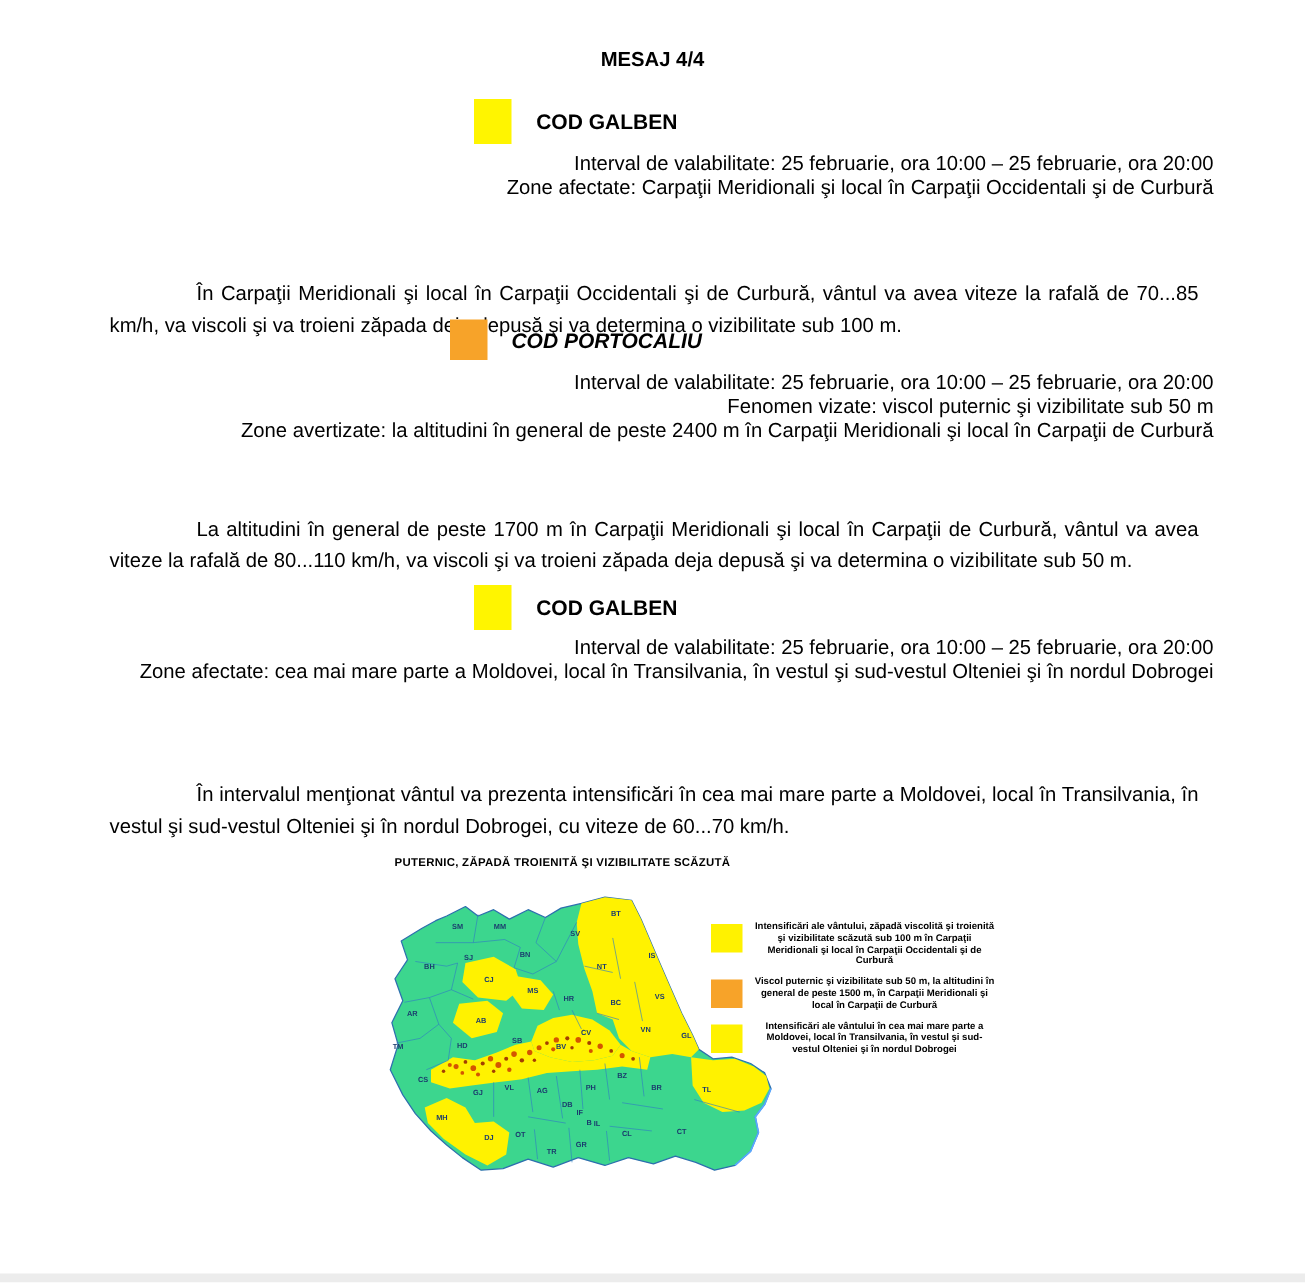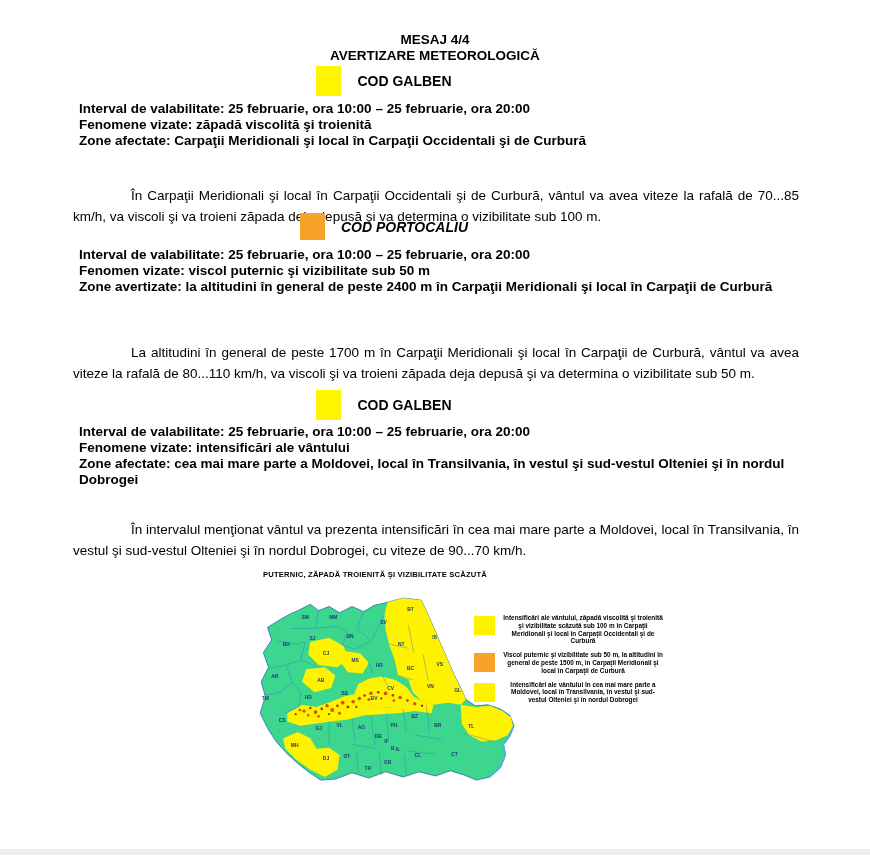--- a/index.html
+++ b/index.html
@@ -9,21 +9,21 @@
   }
   .abs{position:absolute;}
   
   .doc-title{left:0;top:32px;width:870px;text-align:center;font-weight:bold;
     font-size:13.5px;line-height:16px;}
   
   .code-row{left:0;width:768px;display:flex;justify-content:center;align-items:center;gap:16px;}
   .code-sq{width:25px;height:30px;display:inline-block;}
   .code-label{font-weight:bold;font-size:14px;}
   
-  .fields{left:79px;width:740px;text-align:left;font-weight:bold;
+  .fields{left:69px;width:740px;text-align:right;font-weight:normal;
     font-size:13.5px;line-height:16px;}
   
   .para{left:73px;width:726px;text-align:justify;text-indent:58px;
     font-size:13.5px;line-height:21px;margin-top:19px;}
   
   .map-title{left:195px;top:570px;width:360px;text-align:center;font-weight:bold;
     font-size:7.6px;line-height:9.5px;letter-spacing:.2px;}
   
   .map-wrap{left:256px;top:596px;width:282px;height:204px;}
   .map-wrap svg{display:block;width:282px;height:204px;}
@@ -40,30 +40,28 @@
   .legend-item{display:flex;align-items:flex-start;gap:7px;}
   .legend-sq{width:21px;height:19px;flex:0 0 21px;margin-top:2px;}
   .legend-text{flex:1;text-align:center;font-weight:bold;font-size:6.4px;line-height:7.8px;}
   .bottom-strip{left:0;top:849px;width:870px;height:6px;background:#ececec;}
 </style>
 </head>
 <body>
 
 <div class="abs doc-title">
   <div>MESAJ 4/4</div>
-  <div>AVERTIZARE METEOROLOGICĂ</div>
 </div>
 
 <div class="abs code-row" style="top:66px;">
   <span class="code-sq" style="background:var(--code-0);"></span>
   <span class="code-label">COD GALBEN</span>
 </div>
 <div class="abs fields" style="top:101px;">
   <div>Interval de valabilitate: 25 februarie, ora 10:00 – 25 februarie, ora 20:00</div>
-  <div>Fenomene vizate: zăpadă viscolită şi troienită</div>
   <div>Zone afectate: Carpaţii Meridionali şi local în Carpaţii Occidentali şi de Curbură</div>
 </div>
 <div class="abs para" style="top:166px;">În Carpaţii Meridionali şi local în Carpaţii Occidentali şi de Curbură, vântul va avea viteze la rafală de 70...85 km/h, va viscoli şi va troieni zăpada deja depusă şi va determina o vizibilitate sub 100 m.</div>
 
 <div class="abs code-row" style="top:213px;font-style:italic;">
   <span class="code-sq" style="background:var(--code-1);height:27px;"></span>
   <span class="code-label">COD PORTOCALIU</span>
 </div>
 <div class="abs fields" style="top:247px;">
   <div>Interval de valabilitate: 25 februarie, ora 10:00 – 25 februarie, ora 20:00</div>
@@ -71,24 +69,23 @@
   <div>Zone avertizate: la altitudini în general de peste 2400 m în Carpaţii Meridionali şi local în Carpaţii de Curbură</div>
 </div>
 <div class="abs para" style="top:323px;">La altitudini în general de peste 1700 m în Carpaţii Meridionali şi local în Carpaţii de Curbură, vântul va avea viteze la rafală de 80...110 km/h, va viscoli şi va troieni zăpada deja depusă şi va determina o vizibilitate sub 50 m.</div>
 
 <div class="abs code-row" style="top:390px;">
   <span class="code-sq" style="background:var(--code-2);"></span>
   <span class="code-label">COD GALBEN</span>
 </div>
 <div class="abs fields" style="top:424px;">
   <div>Interval de valabilitate: 25 februarie, ora 10:00 – 25 februarie, ora 20:00</div>
-  <div>Fenomene vizate: intensificări ale vântului</div>
   <div>Zone afectate: cea mai mare parte a Moldovei, local în Transilvania, în vestul şi sud-vestul Olteniei şi în nordul Dobrogei</div>
 </div>
-<div class="abs para" style="top:500px;">În intervalul menţionat vântul va prezenta intensificări în cea mai mare parte a Moldovei, local în Transilvania, în vestul şi sud-vestul Olteniei şi în nordul Dobrogei, cu viteze de 90...70 km/h.</div>
+<div class="abs para" style="top:500px;">În intervalul menţionat vântul va prezenta intensificări în cea mai mare parte a Moldovei, local în Transilvania, în vestul şi sud-vestul Olteniei şi în nordul Dobrogei, cu viteze de 60...70 km/h.</div>
 
 <div class="abs map-title">
   <div>PUTERNIC, ZĂPADĂ TROIENITĂ ŞI VIZIBILITATE SCĂZUTĂ</div>
 </div>
 
 <div class="abs map-wrap">
   <svg viewBox="0 0 270 195" preserveAspectRatio="none">
 
     <path class="outline" d="
       M 40,14 L 52,8 L 60,14 L 70,10 L 80,16 L 92,10 L 103,15 L 113,9 L 126,6 L 141,2 L 158,4

